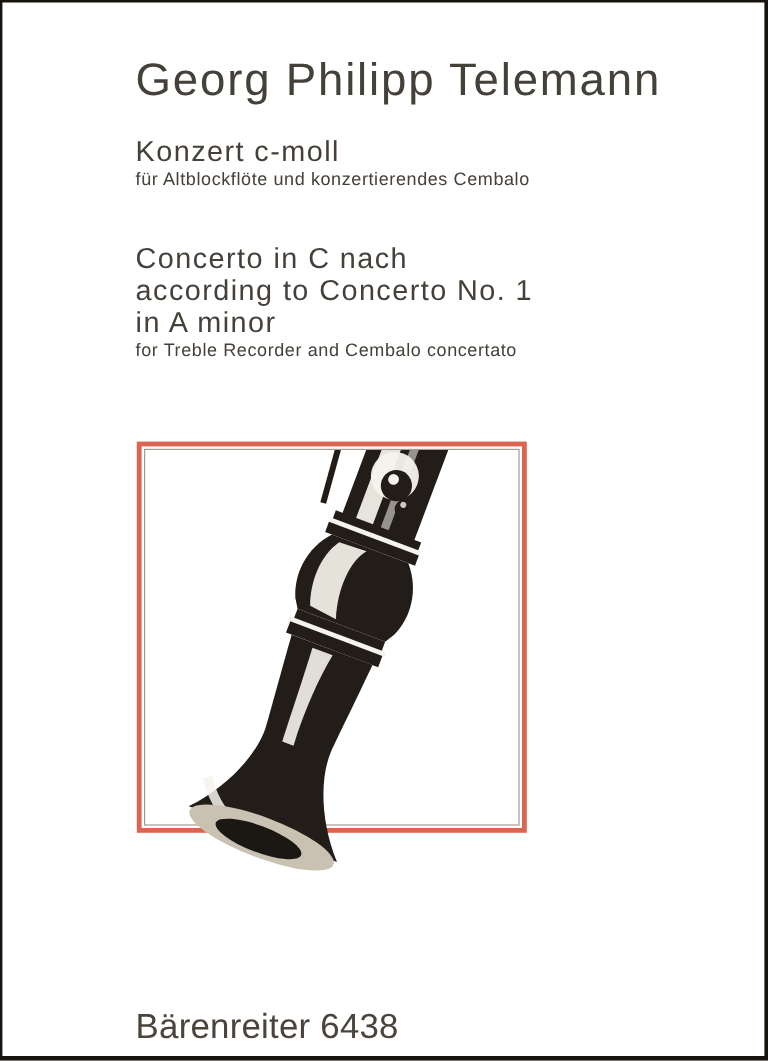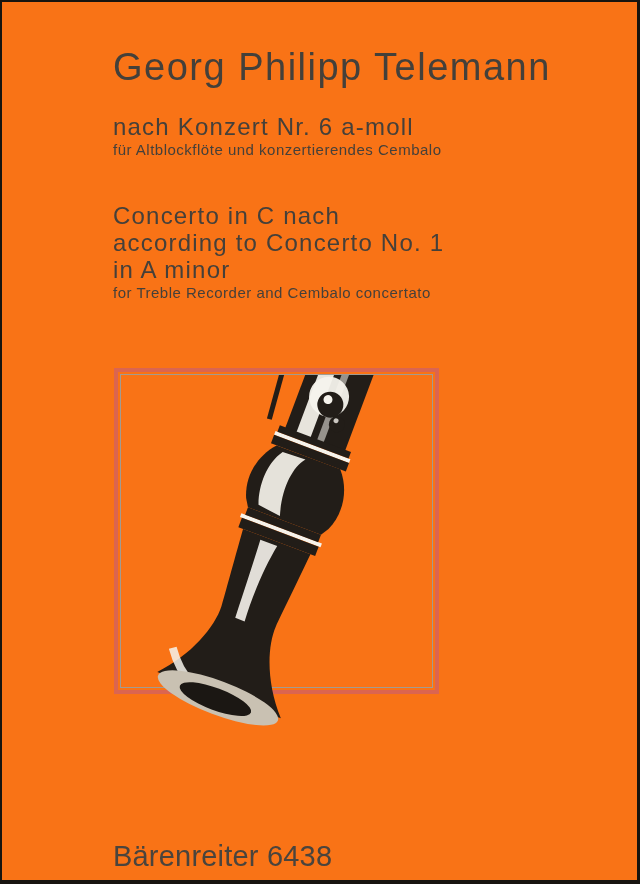--- a/index.html
+++ b/index.html
@@ -1,20 +1,20 @@
 <!DOCTYPE html>
 <html><head>
 <meta charset="utf-8">
 <style>
   html,body{margin:0;padding:0;background:#e9e7e2;}
   .page{
     position:relative;
     width:640px;height:884px;
     box-sizing:border-box;
-    background:#f97316;
+    background:#ffffff;
     border:2px solid #17140f;
     border-right-width:3px;
     border-bottom-width:4px;
     overflow:hidden;
     font-family:"Liberation Sans", sans-serif;
     color:#423d36;
     text-decoration:underline;
   }
   .composer{
     position:absolute;left:111px;top:46px;
@@ -55,21 +55,21 @@
   }
 </style>
 </head>
 <body>
 
 <div class="page">
 
   <div class="composer">Georg Philipp Telemann</div>
 
   <div class="block block-de">
-    <div class="h-line">nach Konzert Nr. 6 a-moll</div>
+    <div class="h-line">Konzert c-moll</div>
     <div class="sub-line">für Altblockflöte und konzertierendes Cembalo</div>
   </div>
 
   <div class="block block-en">
     <div class="h-line">Concerto in C nach</div>
     <div class="h-line">according to Concerto No. 1</div>
     <div class="h-line">in A minor</div>
     <div class="sub-line">for Treble Recorder and Cembalo concertato</div>
   </div>
 

